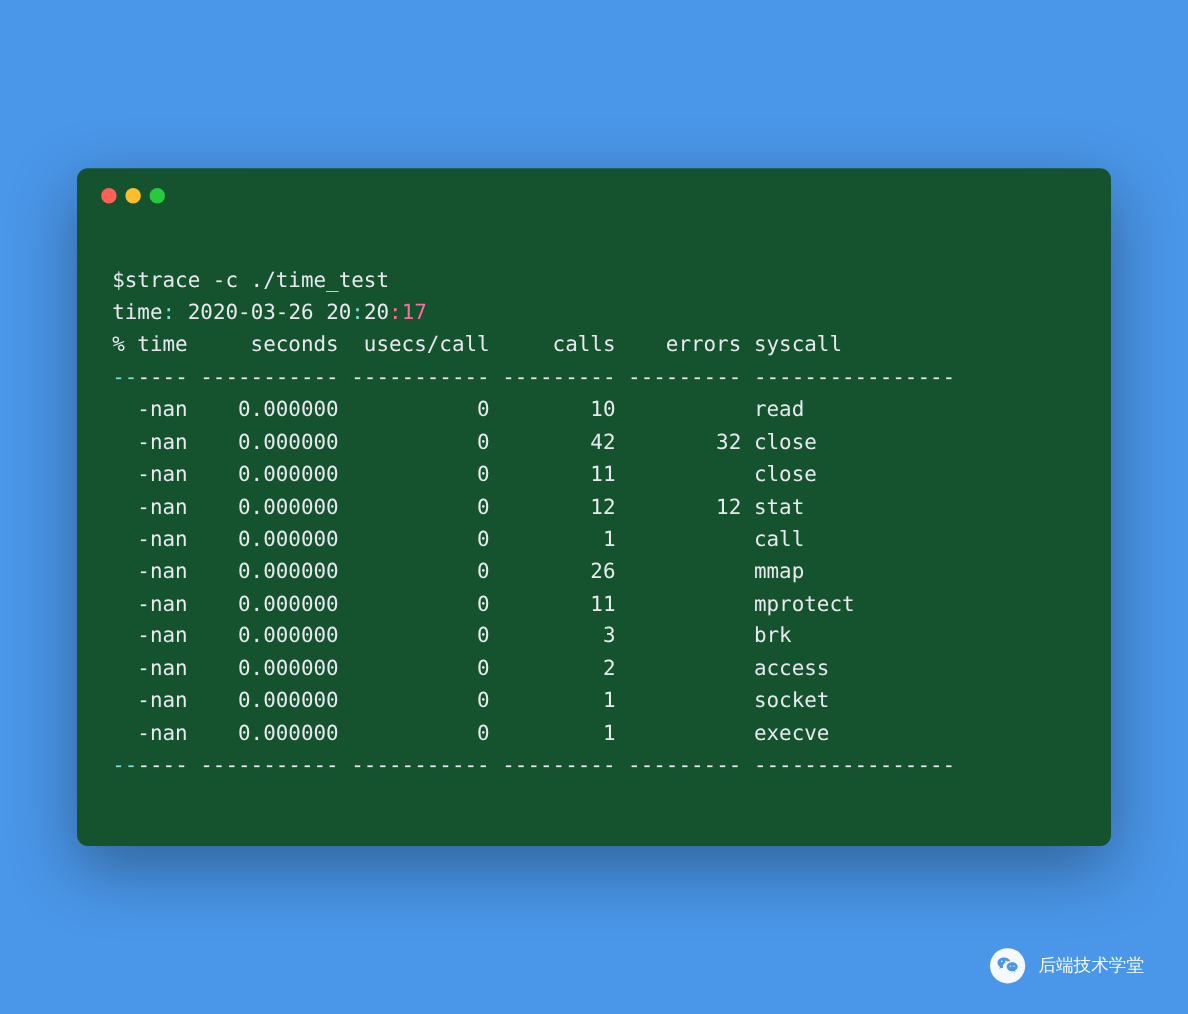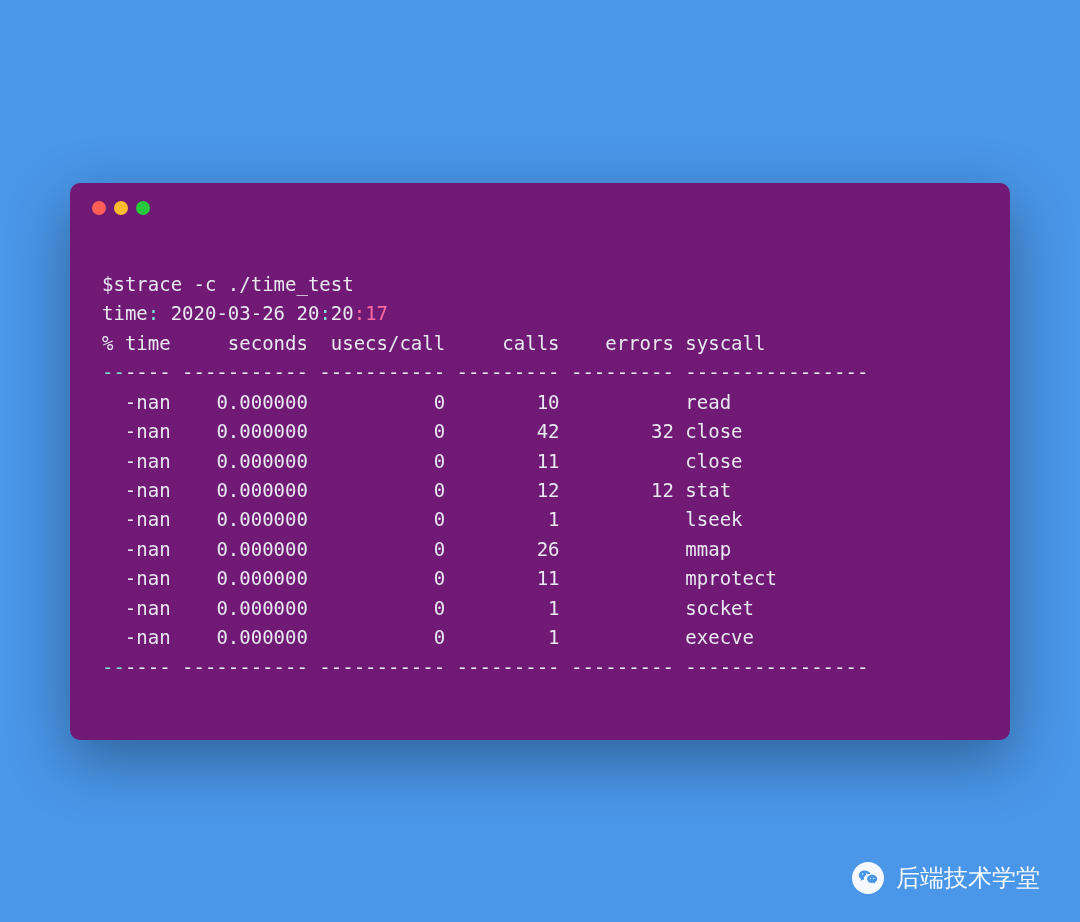--- a/index.html
+++ b/index.html
@@ -11,21 +11,21 @@
       background: #4a96e8;
       width: 1080px;
       height: 922px;
       display: flex;
       align-items: center;
       justify-content: center;
       font-family: 'Menlo', 'Monaco', 'Consolas', monospace;
       position: relative;
     }
     .terminal-window {
-      background: #701a75;
+      background: #14532d;
       width: 940px;
       border-radius: 10px;
       box-shadow: 0 20px 60px rgba(0,0,0,0.35);
       overflow: hidden;
     }
     .titlebar {
       display: flex;
       align-items: center;
       padding: 18px 22px 8px 22px;
       gap: 8px;
@@ -64,21 +64,21 @@
     .c-sys  { display: inline-block; padding-left: 1ch; }
     .watermark {
       position: absolute;
       right: 40px;
       bottom: 28px;
       display: flex;
       align-items: center;
       gap: 12px;
       color: #ffffff;
       font-family: "PingFang SC","Microsoft YaHei","Hiragino Sans GB",sans-serif;
-      font-size: 24px;
+      font-size: 16px;
       opacity: 0.95;
     }
     .wm-circle {
       width: 32px;
       height: 32px;
       border-radius: 50%;
       background: #ffffff;
       display: flex;
       align-items: center;
       justify-content: center;
@@ -95,23 +95,25 @@
   </div>
   <div class="terminal-body">
 <span class="prompt-line">$strace -c ./time_test</span>
 <span><span class="time-label">time</span><span class="colon-cyan">: </span><span>2020-03-26 20</span><span class="colon-cyan">:</span><span>20</span><span class="colon-red">:</span><span class="ts-red">17</span></span>
 <span class="header-row"><span class="c-time">% time</span><span class="c-sec">seconds</span><span class="c-usec">usecs/call</span><span class="c-calls">calls</span><span class="c-err">errors</span><span class="c-sys">syscall</span></span>
 <span class="sep-row"><span class="c-time"><span class="sep-cyan">--</span><span>----</span></span><span class="c-sec">-----------</span><span class="c-usec">-----------</span><span class="c-calls">---------</span><span class="c-err">---------</span><span class="c-sys">----------------</span></span>
 <span class="rows" id="rows-container"><span class="row"><span class="c-time">-nan</span><span class="c-sec">0.000000</span><span class="c-usec">0</span><span class="c-calls">10</span><span class="c-err"></span><span class="c-sys">read</span>
 </span><span class="row"><span class="c-time">-nan</span><span class="c-sec">0.000000</span><span class="c-usec">0</span><span class="c-calls">42</span><span class="c-err">32</span><span class="c-sys">close</span>
 </span><span class="row"><span class="c-time">-nan</span><span class="c-sec">0.000000</span><span class="c-usec">0</span><span class="c-calls">11</span><span class="c-err"></span><span class="c-sys">close</span>
 </span><span class="row"><span class="c-time">-nan</span><span class="c-sec">0.000000</span><span class="c-usec">0</span><span class="c-calls">12</span><span class="c-err">12</span><span class="c-sys">stat</span>
-</span><span class="row"><span class="c-time">-nan</span><span class="c-sec">0.000000</span><span class="c-usec">0</span><span class="c-calls">1</span><span class="c-err"></span><span class="c-sys">lseek</span>
+</span><span class="row"><span class="c-time">-nan</span><span class="c-sec">0.000000</span><span class="c-usec">0</span><span class="c-calls">1</span><span class="c-err"></span><span class="c-sys">call</span>
 </span><span class="row"><span class="c-time">-nan</span><span class="c-sec">0.000000</span><span class="c-usec">0</span><span class="c-calls">26</span><span class="c-err"></span><span class="c-sys">mmap</span>
 </span><span class="row"><span class="c-time">-nan</span><span class="c-sec">0.000000</span><span class="c-usec">0</span><span class="c-calls">11</span><span class="c-err"></span><span class="c-sys">mprotect</span>
+</span><span class="row"><span class="c-time">-nan</span><span class="c-sec">0.000000</span><span class="c-usec">0</span><span class="c-calls">3</span><span class="c-err"></span><span class="c-sys">brk</span>
+</span><span class="row"><span class="c-time">-nan</span><span class="c-sec">0.000000</span><span class="c-usec">0</span><span class="c-calls">2</span><span class="c-err"></span><span class="c-sys">access</span>
 </span><span class="row"><span class="c-time">-nan</span><span class="c-sec">0.000000</span><span class="c-usec">0</span><span class="c-calls">1</span><span class="c-err"></span><span class="c-sys">socket</span>
 </span><span class="row"><span class="c-time">-nan</span><span class="c-sec">0.000000</span><span class="c-usec">0</span><span class="c-calls">1</span><span class="c-err"></span><span class="c-sys">execve</span>
 </span></span><span class="sep-row"><span class="c-time"><span class="sep-cyan">--</span><span>----</span></span><span class="c-sec">-----------</span><span class="c-usec">-----------</span><span class="c-calls">---------</span><span class="c-err">---------</span><span class="c-sys">----------------</span></span>
   </div>
 </div>
 
 <div class="watermark">
   <span class="wm-circle">
     <svg width="20" height="20" viewBox="0 0 24 24" fill="none">
       <path d="M8 3C4 3 1 5.5 1 8.7c0 1.8 1 3.4 2.6 4.5l-.6 2 2.3-1.2c.6.2 1.1.3 1.7.3-.1-.4-.1-.8-.1-1.2 0-3.3 3.2-6 7.1-6 .3 0 .6 0 .9.1C14.2 4.8 11.4 3 8 3zm-2.3 3.3c.5 0 .9.4.9.9s-.4.9-.9.9-.9-.4-.9-.9.4-.9.9-.9zm4.6 0c.5 0 .9.4.9.9s-.4.9-.9.9-.9-.4-.9-.9.4-.9.9-.9z" fill="#4a96e8"></path>

